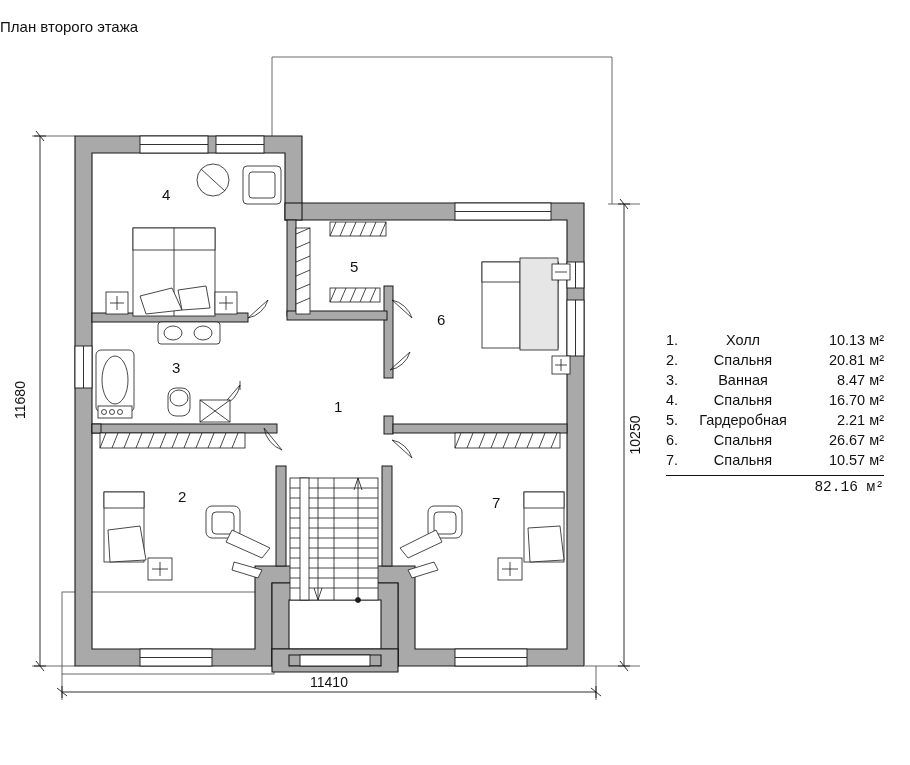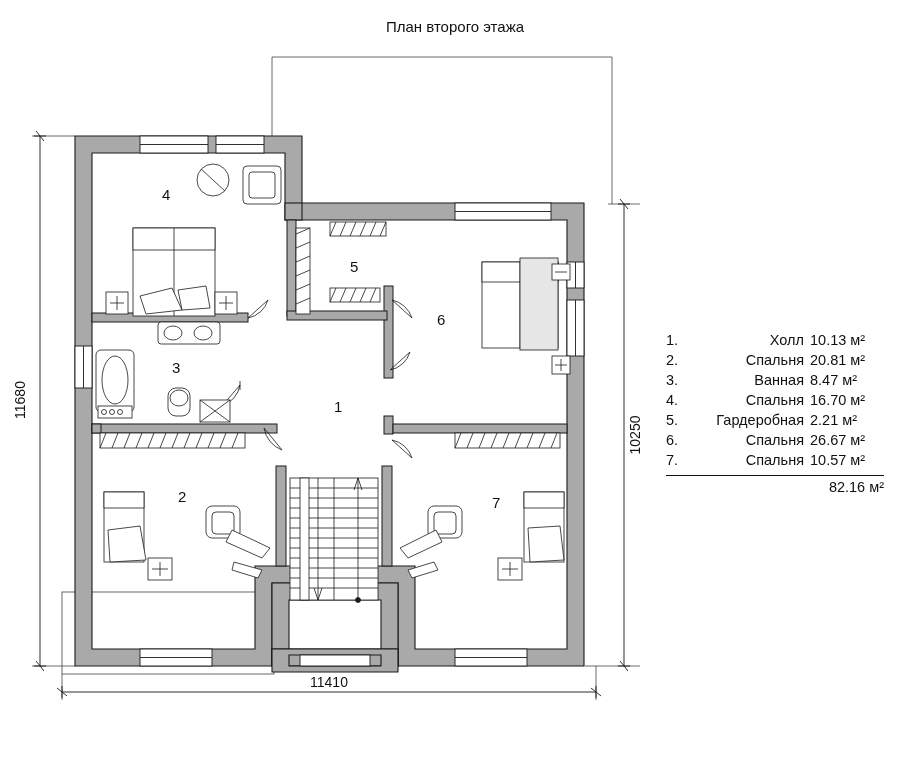--- a/index.html
+++ b/index.html
@@ -13,21 +13,20 @@
     position: relative;
     font-family: "Liberation Sans", sans-serif;
     color: #1a1a1a;
     overflow: hidden;
   }
   #plan-title {
     position: absolute;
     top: 18px;
     left: 0;
     width: 910px;
-    text-align: center;
     font-size: 15px;
     color: #111;
   }
   
   #drawing {
     position: absolute;
     left: 0;
     top: 0;
     width: 910px;
     height: 765px;
@@ -49,32 +48,34 @@
     padding: 1px 0 1px 0;
     white-space: nowrap;
     font-size: 14.5px;
     line-height: 18px;
   }
   #legend td.num {
     width: 16px;
     text-align: left;
   }
   #legend td.nm {
+    text-align: center;
+    padding-right: 6px;
+  }
+  #legend td.area {
     text-align: right;
-    padding-right: 6px;
-  }
-  #legend td.area {
     width: 74px;
   }
   #legend .total-rule {
     border-top: 1px solid #111;
     margin-top: 5px;
     padding-top: 3px;
     text-align: right;
     font-size: 14.5px;
+    font-family: Liberation Mono, monospace;
   }
 </style>
 </head>
 <body>
 
 <div id="plan-title">План второго этажа</div>
 
 <svg id="drawing" viewBox="0 0 910 765" xmlns="http://www.w3.org/2000/svg">
   <g fill="none" stroke="#1a1a1a" stroke-width="1">
 

